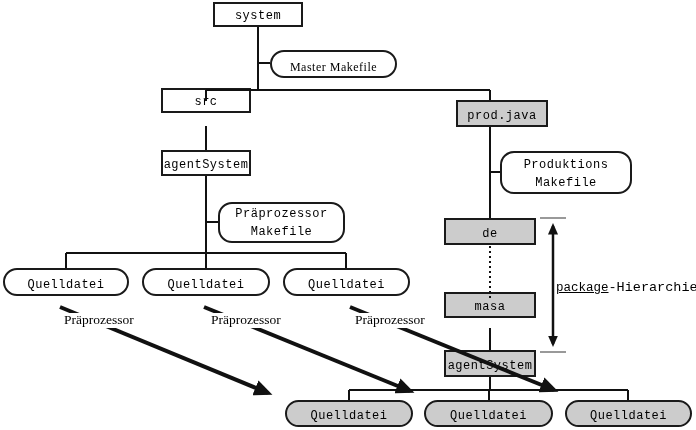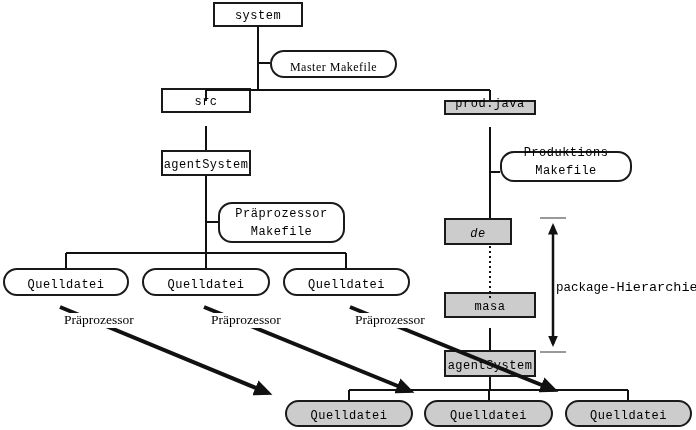--- a/index.html
+++ b/index.html
@@ -43,21 +43,21 @@
     position: absolute;
     z-index: 3;
     font-family: "Liberation Serif", "DejaVu Serif", serif;
     font-size: 13.5px;
     color: #000000;
     background: #ffffff;
     padding: 0 2px;
     white-space: nowrap;
     line-height: 1.1;
   }
-  .mixed-mono { font-family: "Liberation Mono", "DejaVu Sans Mono", monospace; font-size: 12.5px; }
+  .mixed-mono { font-family: "Liberation Mono", "DejaVu Sans Mono", monospace; font-size: 12.5px; text-decoration: underline; }
   .mixed-serif { font-family: Liberation Mono, monospace; font-size: 13.5px; }
 </style>
 </head>
 <body>
 
 <div id="stage">
 
   <svg id="wires" width="696" height="430" viewBox="0 0 696 430">
     <defs>
       <marker id="ah" markerWidth="5" markerHeight="4" refX="3.4" refY="2" orient="auto-start-reverse" markerUnits="strokeWidth">
@@ -120,30 +120,30 @@
   <div class="node round" style="left:3px; top:268px; width:126px; height:28px;">
     <span>Quelldatei</span>
   </div>
   <div class="node round" style="left:142px; top:268px; width:128px; height:28px;">
     <span>Quelldatei</span>
   </div>
   <div class="node round" style="left:283px; top:268px; width:127px; height:28px;">
     <span>Quelldatei</span>
   </div>
 
-  <div class="node gray" style="left:444px; top:100px; width:92px; height:15px;font-family:Liberation Mono, monospace;">
+  <div class="node gray" style="left:456px; top:100px; width:92px; height:27px;font-family:Liberation Mono, monospace;">
     <span>prod.java</span>
   </div>
 
-  <div class="node round" style="left:500px; top:151px; width:132px; height:31px;">
+  <div class="node round" style="left:500px; top:151px; width:132px; height:43px;">
     <span>Produktions</span>
     <span>Makefile</span>
   </div>
 
-  <div class="node gray" style="left:444px; top:218px; width:68px; height:27px;font-style:italic;">
+  <div class="node gray" style="left:444px; top:218px; width:92px; height:27px;">
     <span>de</span>
   </div>
 
   <div class="node gray" style="left:444px; top:292px; width:92px; height:26px;">
     <span>masa</span>
   </div>
 
   <div class="node gray" style="left:444px; top:350px; width:92px; height:27px;">
     <span>agentSystem</span>
   </div>

